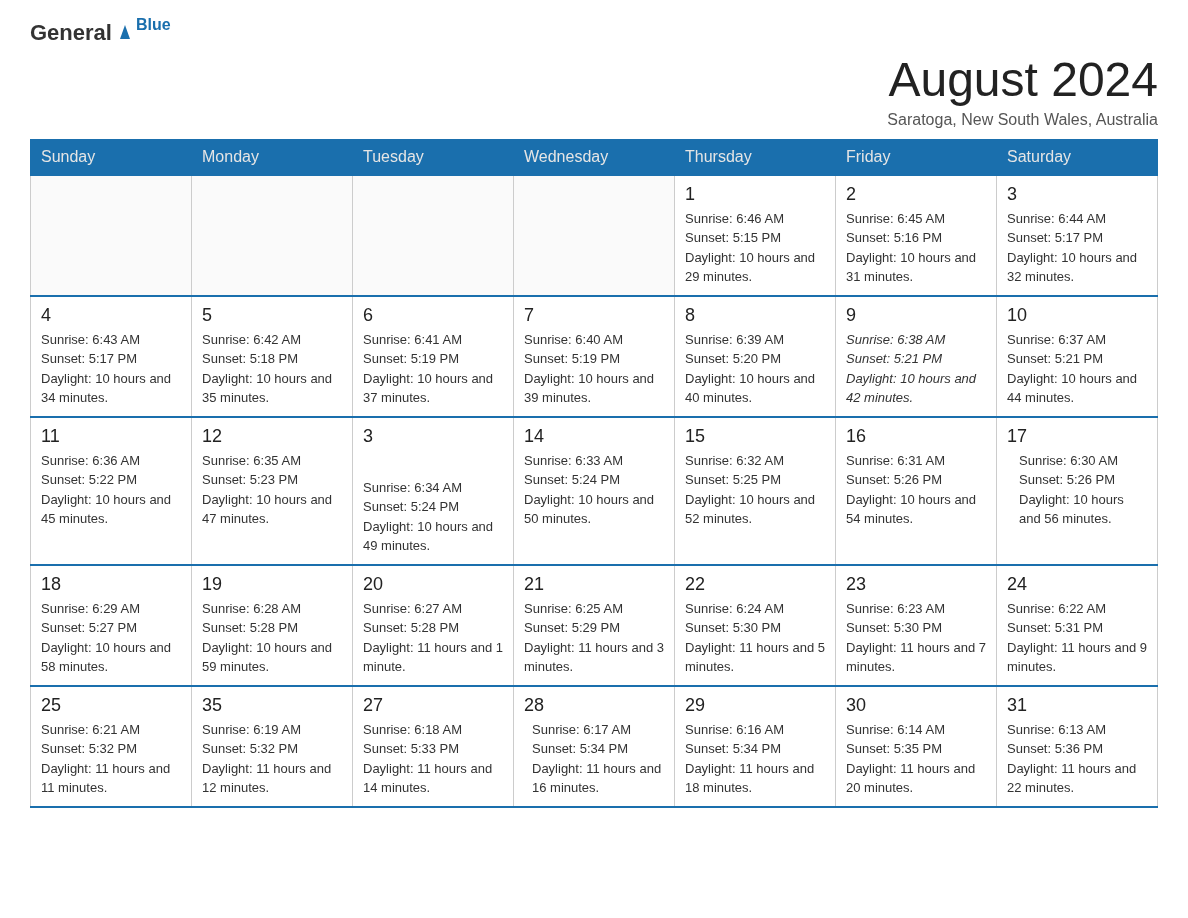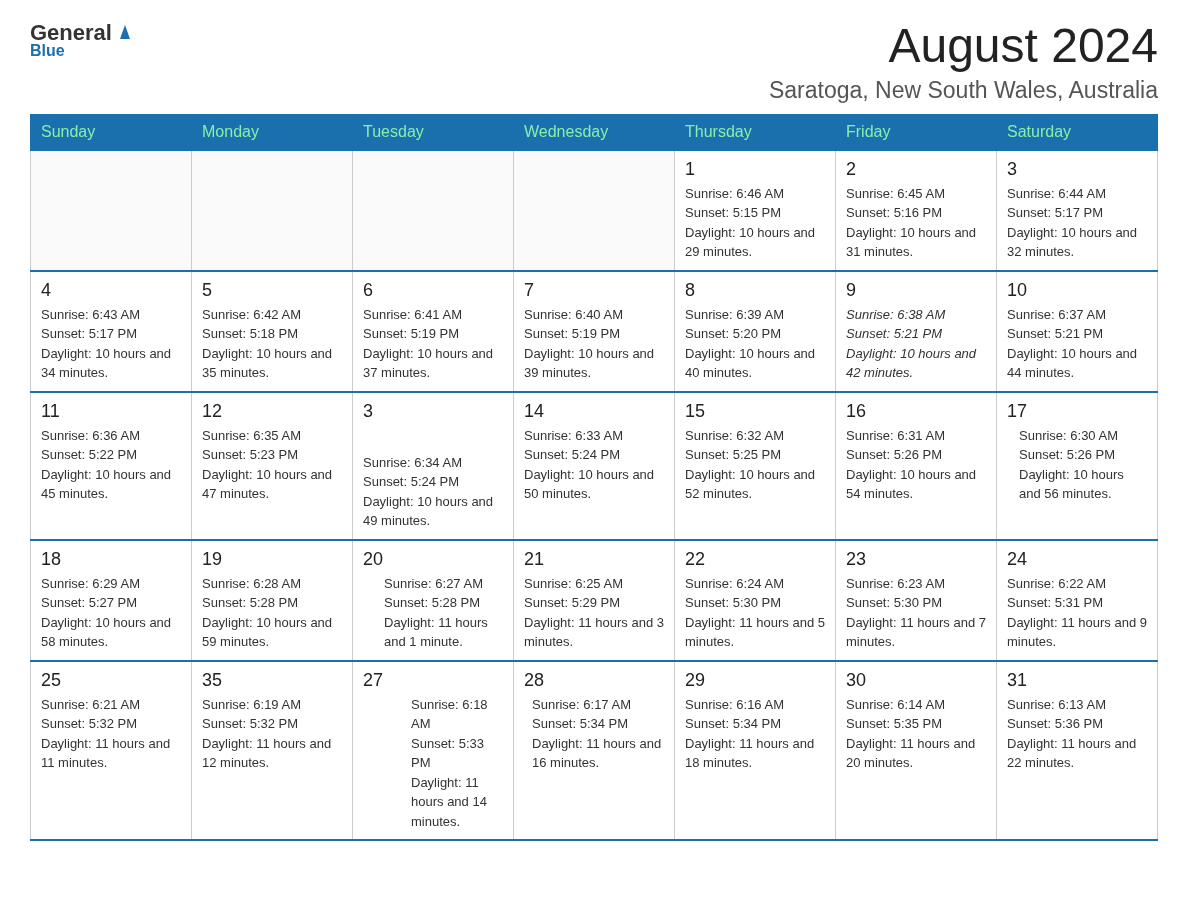--- a/index.html
+++ b/index.html
@@ -33,34 +33,35 @@
       color: #1a6fad;
     }
     .title-block {
       text-align: right;
     }
     .month-title {
       font-size: 48px;
       font-weight: 300;
       color: #222;
       line-height: 1.1;
+      margin-top: 34px;
     }
     .location-title {
-      font-size: 23px;
+      font-size: 16px;
       color: #555;
       margin-top: 4px;
     }
     .calendar {
       width: 100%;
       border-collapse: collapse;
       margin-top: 10px;
     }
     .calendar th {
       background-color: #1a6fad;
-      color: #86efac;
+      color: #e5e5e5;
       padding: 8px 10px;
       text-align: left;
       font-size: 16px;
       font-weight: normal;
       border: 1px solid #1a6fad;
     }
     .calendar td {
       vertical-align: top;
       padding: 8px 10px;
       border: 1px solid #ccc;
@@ -92,21 +93,21 @@
     .calendar tbody tr:last-child td {
       border-bottom: 2px solid #1a6fad;
       border-radius: 20px;
     }
   </style>
 </head>
 <body>
 
 <div class="header">
   <div class="logo">
-    <div style="display:flex; flex-direction:column; align-items:flex-start;">
+    <div style="display:flex; flex-direction:row; align-items:flex-start;">
       <div style="display:flex; align-items:center;">
         <span class="logo-text-general">General</span>
         <svg width="22" height="22" viewBox="0 0 22 22" style="margin-left:2px; margin-top:-2px;">
           <polygon points="6,18 16,18 11,4" fill="#1a6fad"></polygon>
         </svg>
       </div>
       <span class="logo-text-blue" style="margin-top:-4px; margin-left:0;">Blue</span>
     </div>
   </div>
   <div class="title-block">
@@ -248,21 +249,21 @@
 Daylight: 10 hours and 58 minutes.</div>
         </td>
         <td>
           <span class="day-number">19</span>
           <div class="day-info" style="white-space: pre-line;">Sunrise: 6:28 AM
 Sunset: 5:28 PM
 Daylight: 10 hours and 59 minutes.</div>
         </td>
         <td>
           <span class="day-number">20</span>
-          <div class="day-info" style="white-space: pre-line; margin-left: 21px;">Sunrise: 6:27 AM
+          <div class="day-info" style="white-space: pre-line;">Sunrise: 6:27 AM
 Sunset: 5:28 PM
 Daylight: 11 hours and 1 minute.</div>
         </td>
         <td>
           <span class="day-number">21</span>
           <div class="day-info" style="white-space: pre-line;">Sunrise: 6:25 AM
 Sunset: 5:29 PM
 Daylight: 11 hours and 3 minutes.</div>
         </td>
         <td>
@@ -292,21 +293,21 @@
 Daylight: 11 hours and 11 minutes.</div>
         </td>
         <td>
           <span class="day-number">35</span>
           <div class="day-info" style="white-space: pre-line;">Sunrise: 6:19 AM
 Sunset: 5:32 PM
 Daylight: 11 hours and 12 minutes.</div>
         </td>
         <td>
           <span class="day-number">27</span>
-          <div class="day-info" style="white-space: pre-line; margin-left: 48px;">Sunrise: 6:18 AM
+          <div class="day-info" style="white-space: pre-line;">Sunrise: 6:18 AM
 Sunset: 5:33 PM
 Daylight: 11 hours and 14 minutes.</div>
         </td>
         <td>
           <span class="day-number">28</span>
           <div class="day-info" style="white-space: pre-line; margin-left: 8px;">Sunrise: 6:17 AM
 Sunset: 5:34 PM
 Daylight: 11 hours and 16 minutes.</div>
         </td>
         <td>

